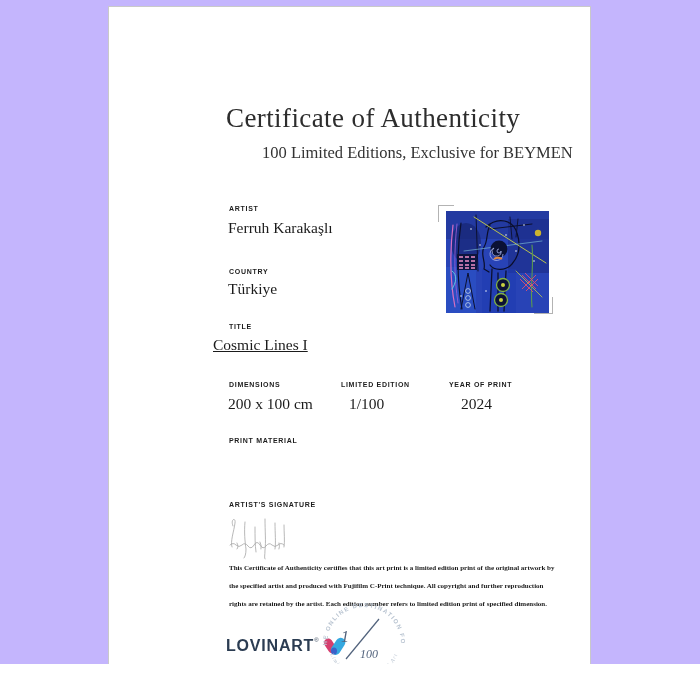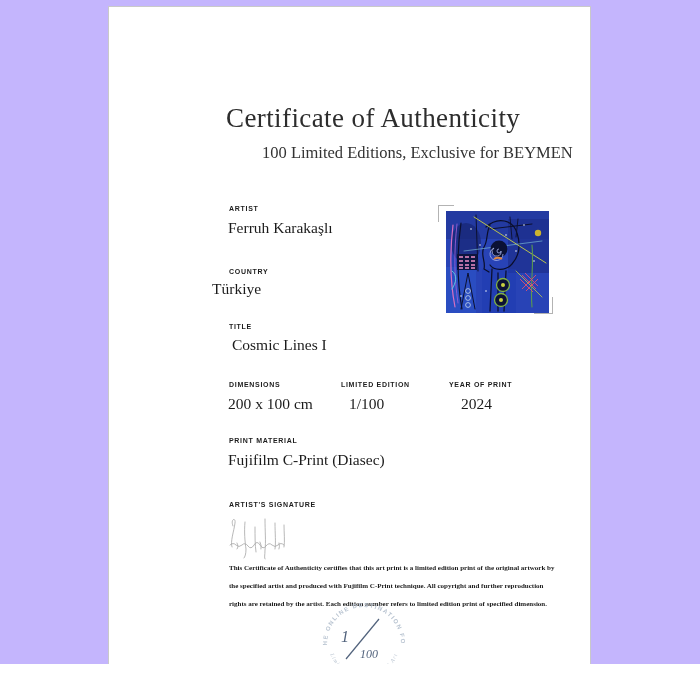--- a/index.html
+++ b/index.html
@@ -46,36 +46,35 @@
 <div class="stage">
   <div class="page">
 
     <div class="abs cert-title">Certificate of Authenticity</div>
     <div class="abs cert-subtitle">100 Limited Editions, Exclusive for BEYMEN</div>
 
     <div class="abs field-label" style="left:120px; top:198px;">ARTIST</div>
     <div class="abs field-value" style="left:119px; top:212px;">Ferruh Karakaşlı</div>
 
     <div class="abs field-label" style="left:120px; top:261px;">COUNTRY</div>
-    <div class="abs field-value" style="left:103px; top:273px;">Türkiye</div>
+    <div class="abs field-value" style="left:119px; top:273px;">Türkiye</div>
 
     <div class="abs field-label" style="left:120px; top:316px;">TITLE</div>
-    <div class="abs field-value" style="left:123px; top:329px;">Cosmic Lines I</div>
+    <div class="abs field-value" style="left:104px; top:329px;text-decoration:underline;">Cosmic Lines I</div>
 
     <div class="abs field-label" style="left:120px; top:374px;">DIMENSIONS</div>
     <div class="abs field-value" style="left:119px; top:388px;">200 x 100 cm</div>
 
     <div class="abs field-label" style="left:232px; top:374px;">LIMITED EDITION</div>
     <div class="abs field-value" style="left:240px; top:388px;">1/100</div>
 
     <div class="abs field-label" style="left:340px; top:374px;">YEAR OF PRINT</div>
     <div class="abs field-value" style="left:352px; top:388px;">2024</div>
 
     <div class="abs field-label" style="left:120px; top:430px;">PRINT MATERIAL</div>
-    <div class="abs field-value" style="left:119px; top:444px;">Fujifilm C-Print (Diasec)</div>
 
     <div class="abs field-label" style="left:120px; top:494px;">ARTIST'S SIGNATURE</div>
     <svg class="abs sig-svg" viewBox="0 0 66 48" aria-hidden="true">
       <g fill="none" stroke="#a6a6a6" stroke-width="0.8" stroke-linecap="round">
         <path d="M6,12 C3,5 9,3 8,9 C7,17 3,28 5,33"></path>
         <path d="M18,8 C17,18 18,28 19,35 C19,40 18,43 17,44"></path>
         <path d="M28,13 C28,22 28,31 29,38"></path>
         <path d="M38,5 C38,17 39,28 38,36 C38,41 37,44 38,45"></path>
         <path d="M48,9 C48,19 49,29 48,35"></path>
         <path d="M57,11 C57,19 58,27 57,33"></path>
@@ -141,20 +140,29 @@
           <circle cx="70" cy="40" r="0.8"></circle>
           <circle cx="88" cy="50" r="0.8"></circle>
         <circle cx="40" cy="80" r="0.8"></circle>
           <circle cx="15" cy="85" r="0.8"></circle>
           <circle cx="78" cy="14" r="0.8"></circle>
         <circle cx="60" cy="24" r="0.8"></circle>
           <circle cx="34" cy="34" r="0.8"></circle>
       </g>
     </svg>
 
+    <div class="abs brand-row">
+      <span class="brand-word">LOVINART</span>
+        <span class="brand-reg">®</span>
+      <svg class="heart-svg" viewBox="0 0 26 26">
+        <rect x="5" y="4" width="8.5" height="16" rx="4.2" fill="#d63e6e" transform="rotate(-33 9 12)"></rect>
+        <rect x="12.5" y="3" width="9.5" height="18.5" rx="4.7" fill="#35a8e0" transform="rotate(33 17 12)"></rect>
+        <ellipse cx="13" cy="17" rx="3" ry="3.6" fill="#3c55c4" opacity="0.85"></ellipse>
+      </svg>
+    </div>
 
     <svg class="abs stamp-svg" viewBox="0 0 96 96">
       <defs>
         <path id="arcTop" d="M 11,48 A 37,37 0 0 1 85,48"></path>
         <path id="arcBottom" d="M 13,54 A 36,36 0 0 0 83,54"></path>
       </defs>
       <text font-size="6" fill="#b9c4d1" letter-spacing="1.4" font-family="Liberation Sans, sans-serif" font-weight="700">
         <textPath href="#arcTop" startOffset="50%" text-anchor="middle">THE ONLINE DESTINATION FOR</textPath>
       </text>
       <text font-size="5.5" fill="#b9c4d1" letter-spacing="1" font-style="italic" font-family="Liberation Serif, serif">

